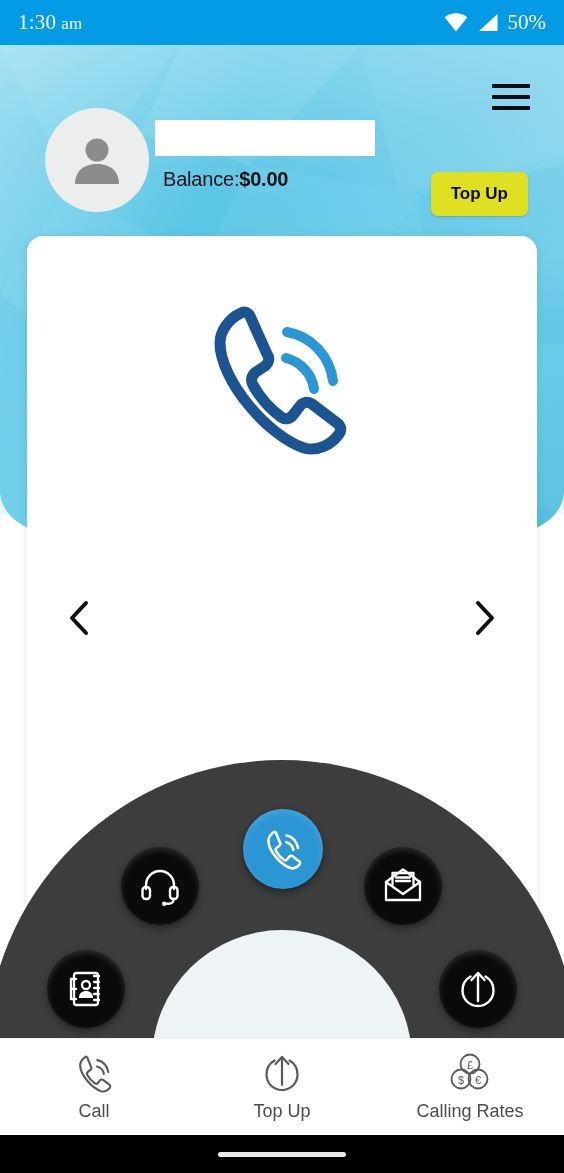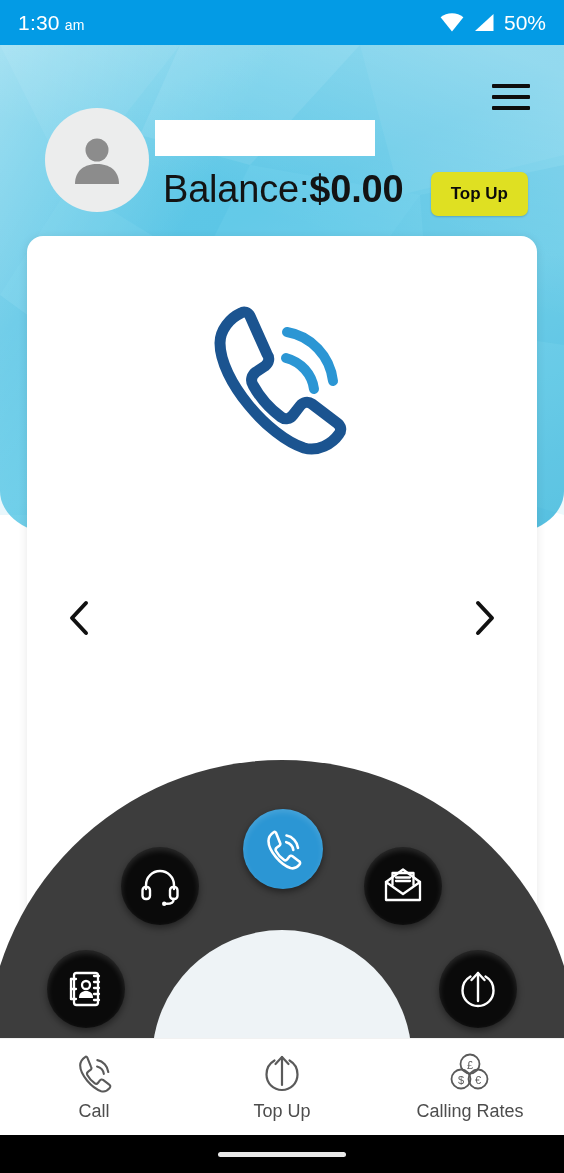--- a/index.html
+++ b/index.html
@@ -18,27 +18,28 @@
 
   
   .status-bar {
     position: absolute; top: 0; left: 0;
     width: 564px; height: 45px;
     background: #039be5;
     display: flex; align-items: center;
     justify-content: space-between;
     padding: 0 18px;
     z-index: 60;
+    font-family: Liberation Serif, serif;
   }
   .status-time {
     color: #ffffff; font-size: 21px; font-weight: 400;
     letter-spacing: .2px;
     display: flex; align-items: baseline; gap: 5px;
   }
-  .status-time .ampm { font-size: 14px; }
+  .status-time .ampm { font-size: 17px; }
   .status-right { display: flex; align-items: center; gap: 9px; }
   .status-pct { color: #fff; font-size: 21px; font-weight: 400; }
 
   
   .hero {
     position: absolute; top: 45px; left: 0;
     width: 564px; height: 490px;
     overflow: hidden;
     z-index: 1;
   }
@@ -72,21 +73,21 @@
     display: flex; align-items: center; justify-content: center;
     z-index: 25;
   }
   .name-bar {
     position: absolute; left: 155px; top: 120px;
     width: 220px; height: 36px;
     background: #ffffff; z-index: 25;
   }
   .balance {
     position: absolute; left: 163px; top: 168px;
-    font-size: 38px; color: #131313; z-index: 25;
+    font-size: 20px; color: #131313; z-index: 25;
     white-space: nowrap; letter-spacing: -.2px;
   }
   .balance b { font-weight: 700; }
   .topup-btn {
     position: absolute; right: 36px; top: 172px;
     background: #dfe022; color: #0b0b0b;
     font-size: 17px; font-weight: 700;
     padding: 12px 20px; border-radius: 7px;
     border: none; cursor: pointer; z-index: 25;
     box-shadow: 0 1px 2px rgba(0,0,0,.18);

